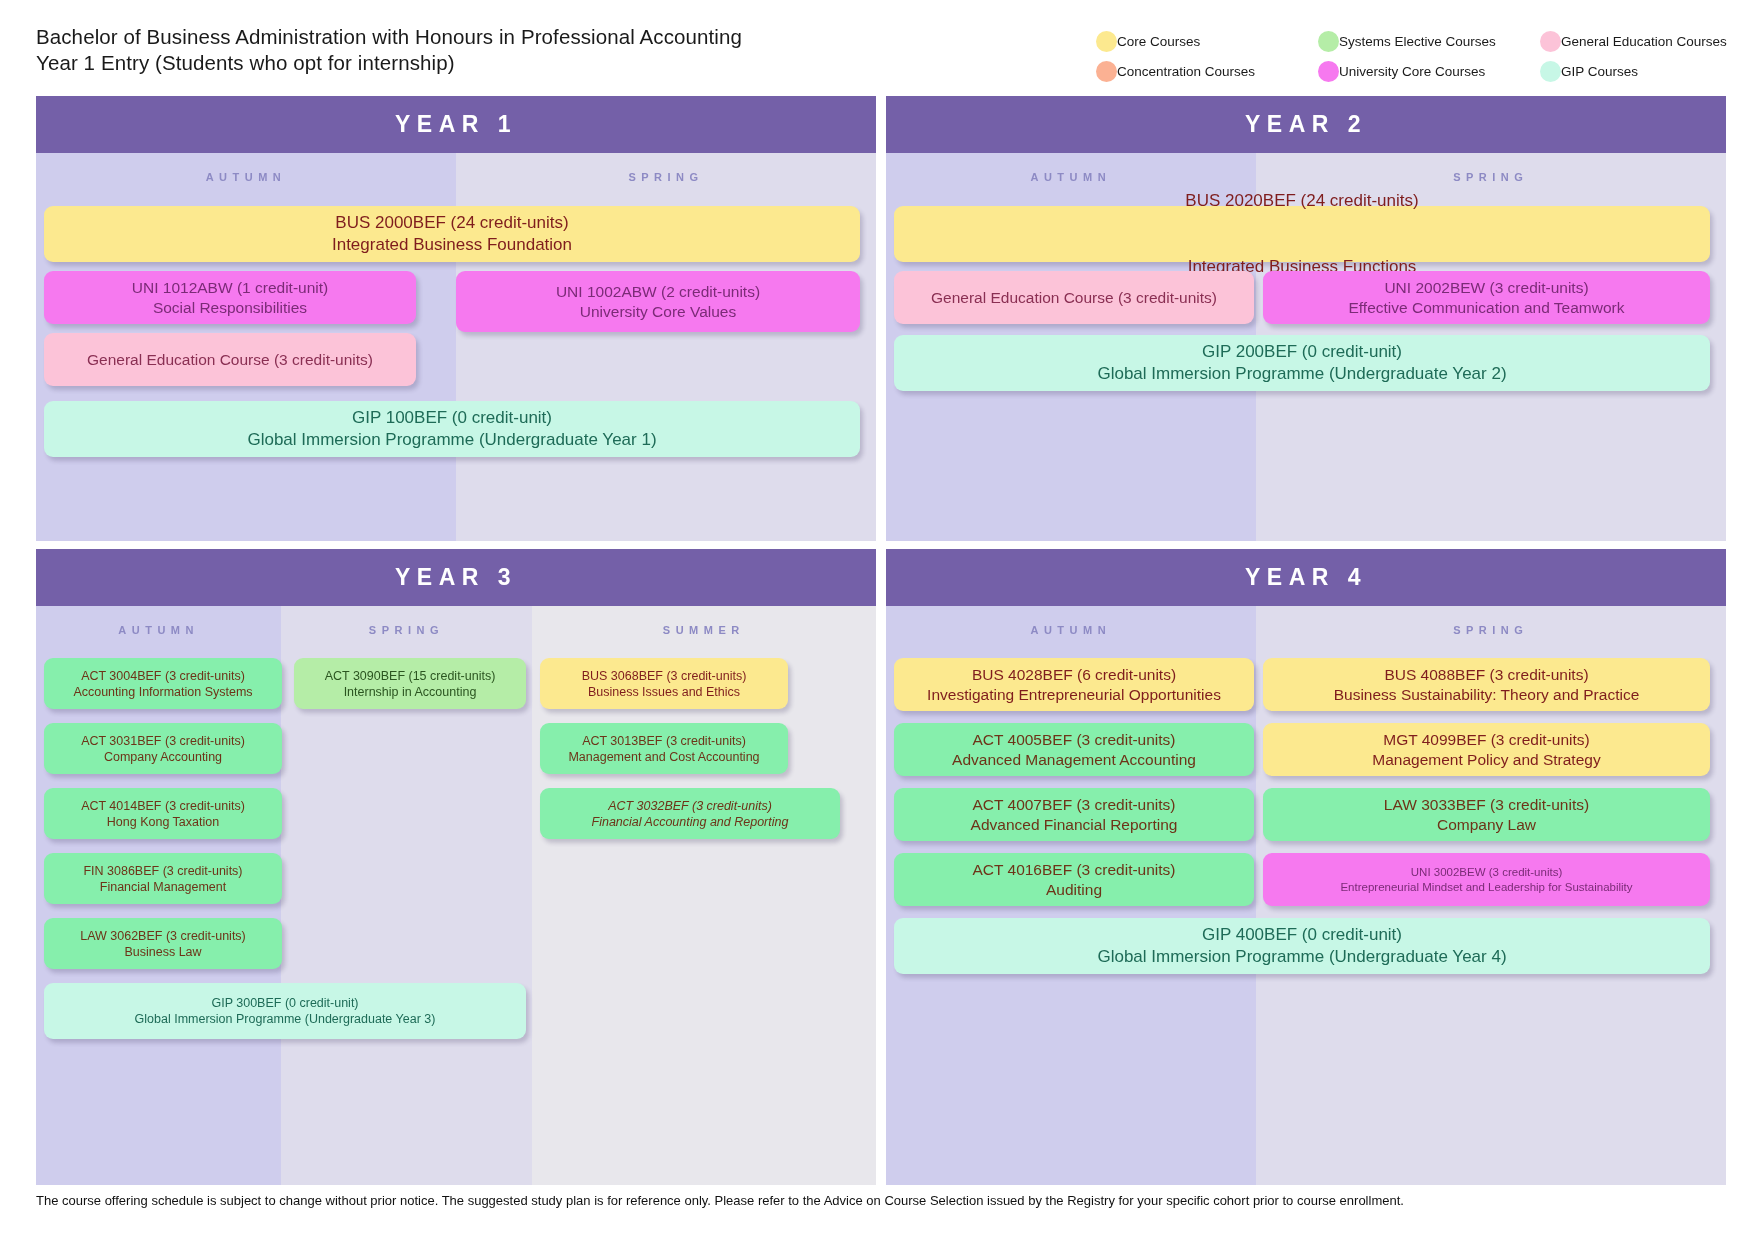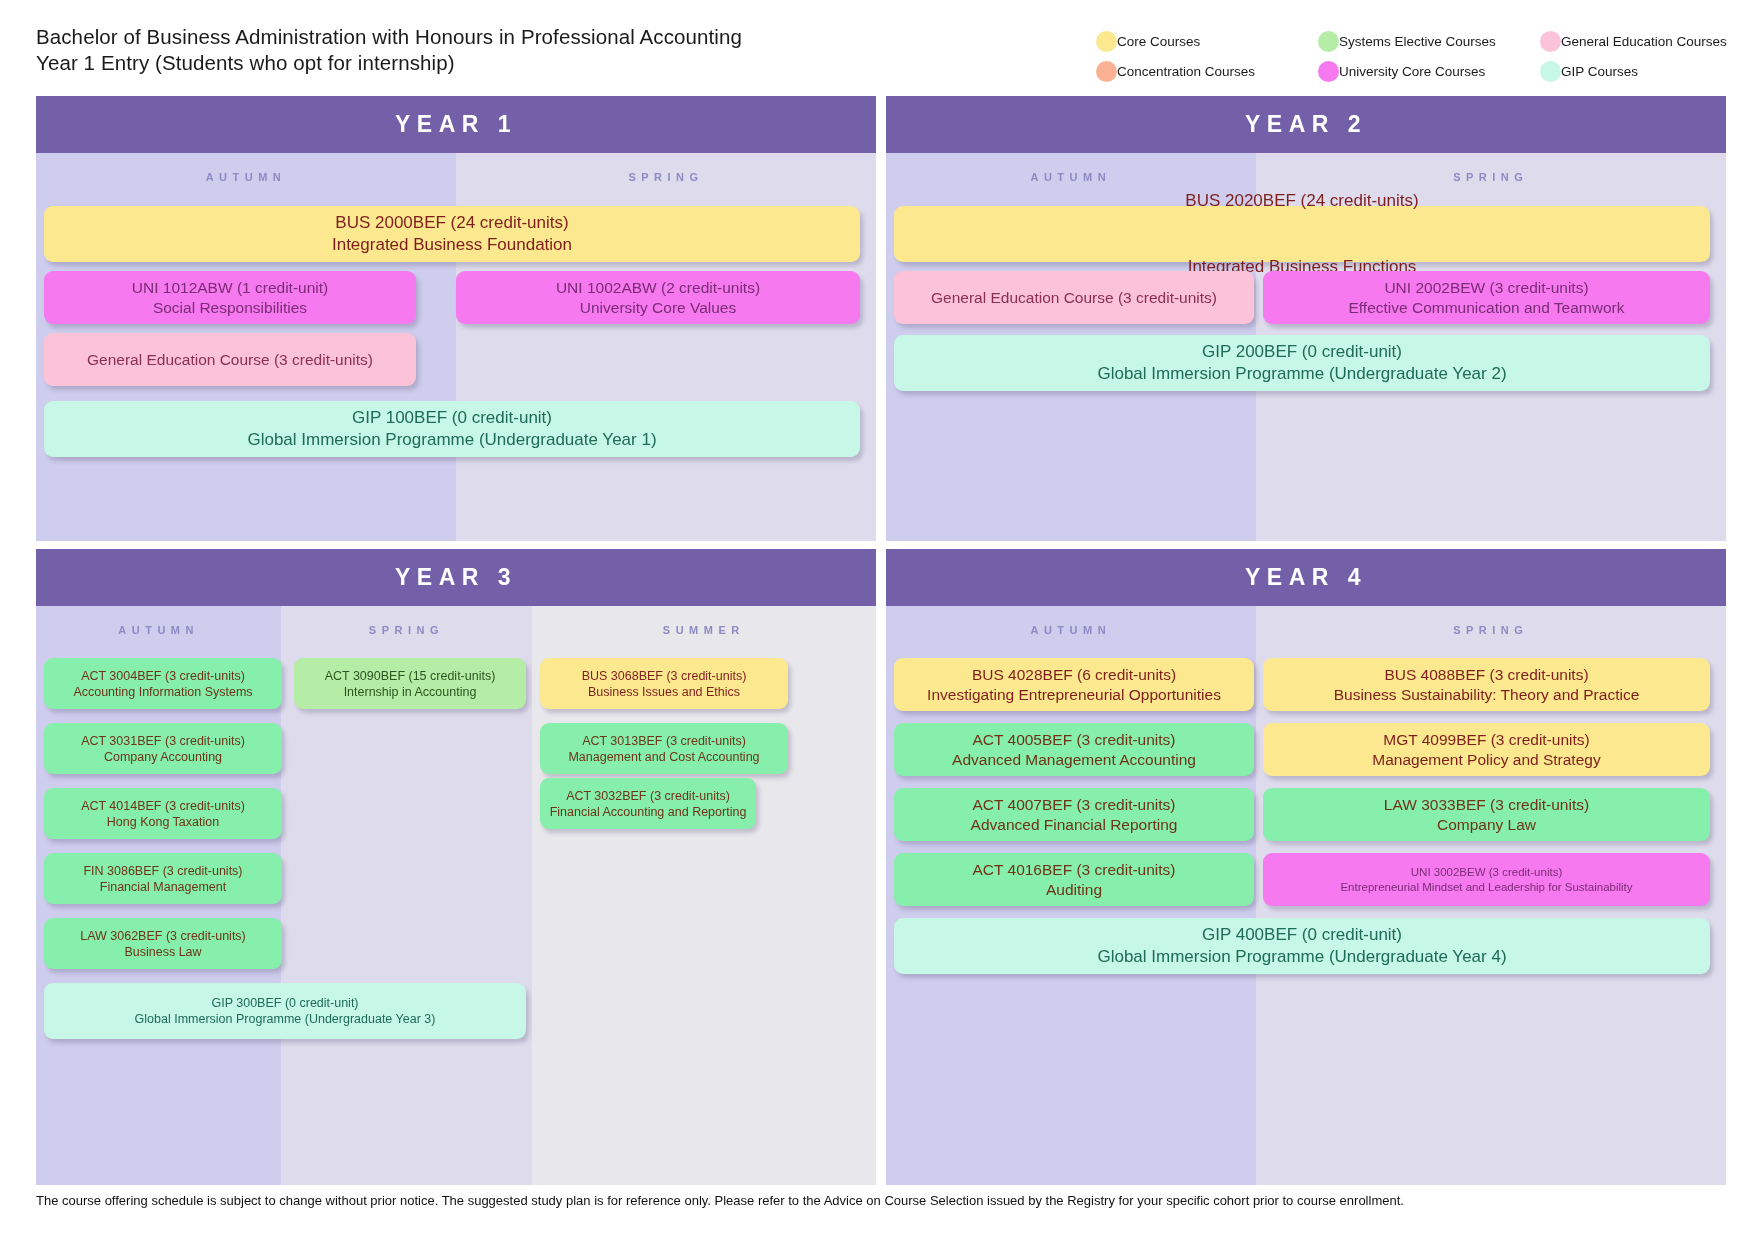--- a/index.html
+++ b/index.html
@@ -142,21 +142,21 @@
         <div class="card c-core" style="left:8px; top:53px; width:816px; height:56px;">
           <span class="l1 fs-big">BUS 2000BEF (24 credit-units)</span>
           <span class="l2 fs-big">Integrated Business Foundation</span>
         </div>
 
         <div class="card c-uni" style="left:8px; top:118px; width:372px; height:53px;">
           <span class="l1 fs-mid">UNI 1012ABW (1 credit-unit)</span>
           <span class="l2 fs-mid">Social Responsibilities</span>
         </div>
 
-        <div class="card c-uni" style="left:420px; top:118px; width:404px; height:53px;">
+        <div class="card c-uni" style="left:420px; top:118px; width:404px; height:61px;">
           <span class="l1 fs-mid">UNI 1002ABW (2 credit-units)</span>
           <span class="l2 fs-mid">University Core Values</span>
         </div>
 
         <div class="card c-gened" style="left:8px; top:180px; width:372px; height:53px;">
           <span class="l1 fs-mid">General Education Course (3 credit-units)</span>
         </div>
 
         <div class="card c-gip" style="left:8px; top:248px; width:816px; height:56px;">
           <span class="l1 fs-big">GIP 100BEF (0 credit-unit)</span>
@@ -250,21 +250,21 @@
         </div>
 
         <div class="card c-core" style="left:504px; top:52px; width:248px; height:51px;">
           <span class="l1 fs-sm">BUS 3068BEF (3 credit-units)</span>
           <span class="l2 fs-sm">Business Issues and Ethics</span>
         </div>
         <div class="card c-conc" style="left:504px; top:117px; width:248px; height:51px;">
           <span class="l1 fs-sm">ACT 3013BEF (3 credit-units)</span>
           <span class="l2 fs-sm">Management and Cost Accounting</span>
         </div>
-        <div class="card c-conc" style="left:504px; top:172px; width:216px; height:51px;">
+        <div class="card c-conc" style="left:504px; top:182px; width:300px; height:51px;font-style:italic;">
           <span class="l1 fs-sm">ACT 3032BEF (3 credit-units)</span>
           <span class="l2 fs-sm">Financial Accounting and Reporting</span>
         </div>
 
         <div class="card c-gip" style="left:8px; top:377px; width:482px; height:56px;">
           <span class="l1 fs-sm">GIP 300BEF (0 credit-unit)</span>
           <span class="l2 fs-sm">Global Immersion Programme (Undergraduate Year 3)</span>
         </div>
       </div>
     </div>

